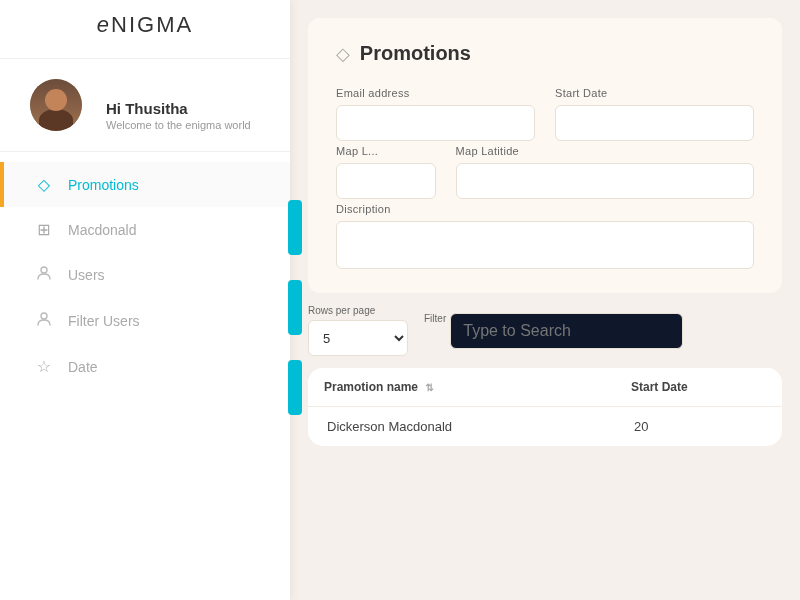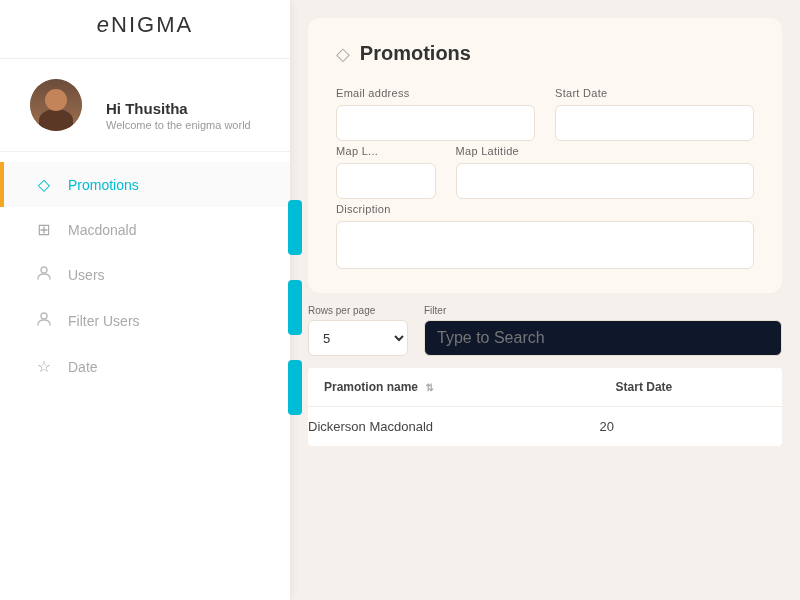--- a/index.html
+++ b/index.html
@@ -305,56 +305,56 @@
       border-radius: 6px;
       background: #fff;
       padding: 0 10px;
       font-size: 13px;
       color: #333;
       outline: none;
       appearance: auto;
     }
     .filter-group {
       display: flex;
-      flex-direction: column;
+      flex-direction: row;
       gap: 4px;
       flex: 1;
     }
     .filter-input {
       height: 36px;
       border: 1px solid #e8e0d5;
       border-radius: 6px;
       background: #0f172a;
       padding: 0 12px;
       font-size: 16px;
       color: #999;
       outline: none;
     }
 
     
     .data-table {
       width: 100%;
       border-collapse: collapse;
       background: #fff;
-      border-radius: 4px;
+      border-radius: 15px;
       overflow: hidden;
     }
     .data-table thead tr {
       background: #fff;
     }
     .data-table th {
       padding: 12px 16px;
       text-align: left;
       font-size: 12px;
       font-weight: 600;
       color: #444;
       border-bottom: 1px solid #f0ebe4;
     }
     .data-table td {
-      padding: 12px 0;
+      padding: 12px 19px;
       font-size: 13px;
       color: #444;
       border-bottom: 1px solid #f5f0eb;
     }
     .data-table tr:last-child td {
       border-bottom: none;
     }
     .sort-icon {
       display: inline-block;
       margin-left: 4px;

